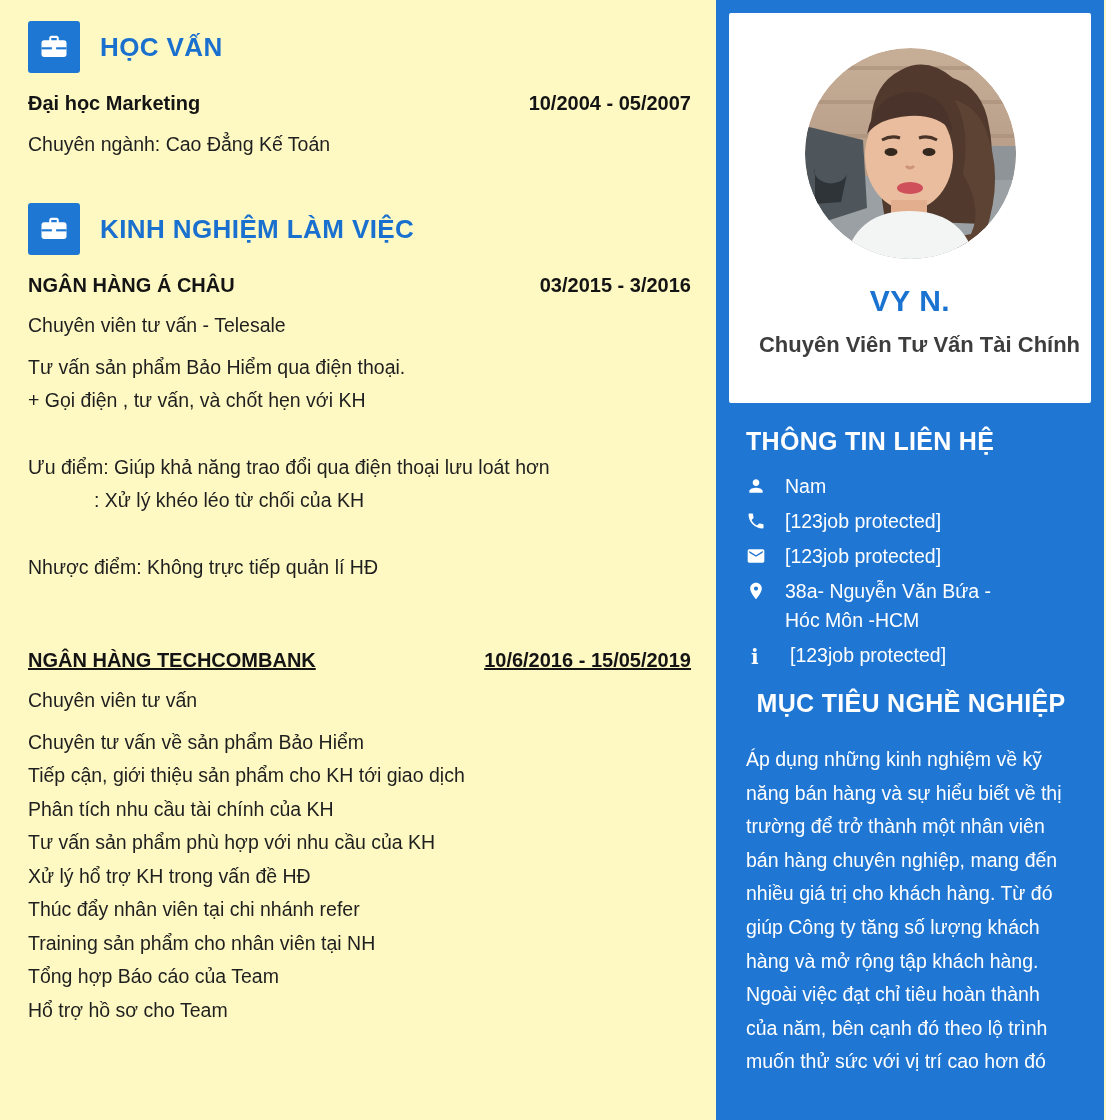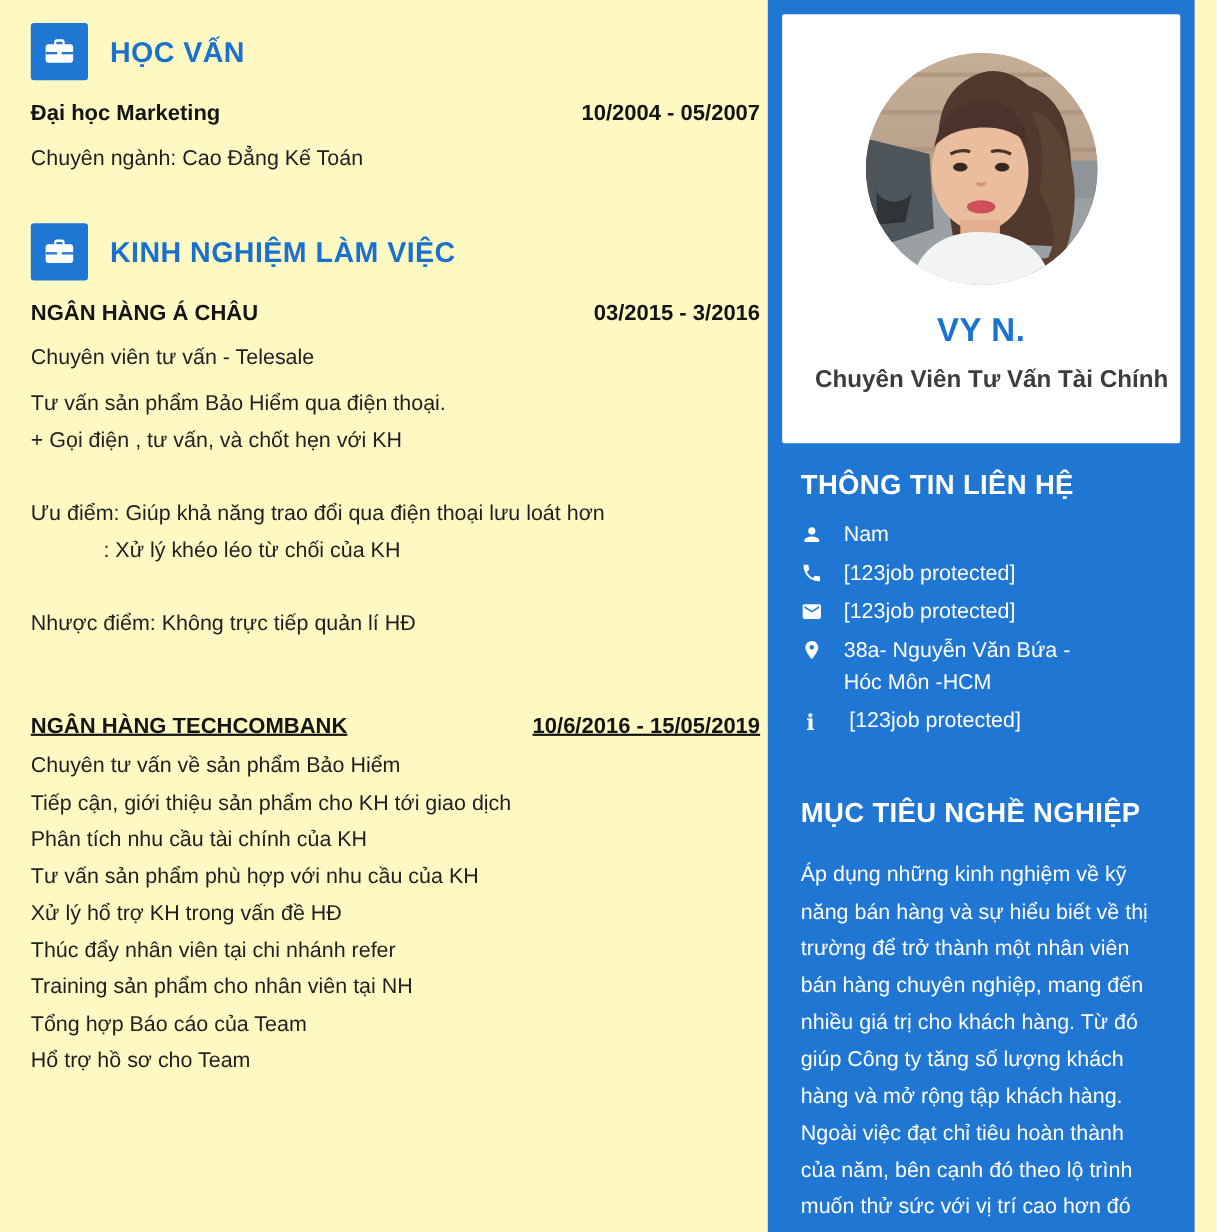--- a/index.html
+++ b/index.html
@@ -18,31 +18,31 @@
   .body-line{margin:0;font-size:19.5px;line-height:33.5px;}
   .edu-detail{margin:17px 0 0 0;font-size:19.5px;line-height:24px;}
   .mt18{margin-top:18px;gap:46px;}
   .mt12{margin-top:12px;}
   .mt8{margin-top:8px;}
   .mt33{margin-top:33px;}
   .mt47{margin-top:47px;}
   .mt160{margin-top:64px;text-decoration:underline;}
   .indent2{padding-left:66px;}
   
-  .sidebar{position:absolute;left:698px;top:0;width:388px;height:1120px;background:#1f76d3;
+  .sidebar{position:absolute;left:716px;top:0;width:388px;height:1120px;background:#1f76d3;
     box-sizing:border-box;}
   .profile-card{margin:13px 13px 0 13px;background:#ffffff;height:390px;text-align:center;
     border-radius:2px;overflow:hidden;}
   .avatar-wrap{width:211px;height:211px;border-radius:50%;overflow:hidden;margin:35px auto 0 auto;}
   .person-name{margin-top:26px;color:#1a73d1;font-size:30px;line-height:32px;font-weight:bold;letter-spacing:.5px;}
   .person-title{margin-top:15px;color:#3d3d3d;font-size:22px;line-height:26px;font-weight:bold;padding-left:19px;}
   .sb-heading{margin:0;padding:0 28px 0 30px;color:#ffffff;font-size:25px;line-height:27px;
     font-weight:bold;letter-spacing:.3px;}
   .contact-heading{margin-top:25px;}
-  .objective-heading{margin-top:56px;}
+  .objective-heading{margin-top:20px;text-align:center;}
   .contact-list{list-style:none;margin:17px 0 0 0;padding:0 24px 0 30px;}
   .contact-list li{display:flex;align-items:flex-start;margin-bottom:6px;color:#ffffff;}
   .ci{width:27px;flex:0 0 auto;display:flex;justify-content:flex-start;padding-top:4px;}
   .ci svg{display:block;}
   .ci-info{font-size:20px;font-weight:bold;line-height:25px;padding-left:5px;font-family:"DejaVu Serif",serif;}
   .contact-text{margin-left:12px;font-size:19.5px;line-height:29px;max-width:245px;}
   .objective-text{margin:26px 0 0 0;padding:0 0 0 30px;width:322px;color:#ffffff;
     font-size:19.5px;line-height:33.6px;}
 </style>
 </head>
@@ -97,20 +97,21 @@
           <p class="body-line indent2">: Xử lý khéo léo từ chối của KH</p>
         </div>
         <p class="body-line mt33">Nhược điểm: Không trực tiếp quản lí HĐ</p>
       </div>
 
       <div>
         <div class="entry-head mt160">
           <span>NGÂN HÀNG TECHCOMBANK</span>
           <span>10/6/2016 - 15/05/2019</span>
         </div>
+        <p class="body-line mt12">Chuyên viên tư vấn</p>
         <div class="mt8">
           <p class="body-line">Chuyên tư vấn về sản phẩm Bảo Hiểm</p>
           <p class="body-line">Tiếp cận, giới thiệu sản phẩm cho KH tới giao dịch</p>
           <p class="body-line">Phân tích nhu cầu tài chính của KH</p>
           <p class="body-line">Tư vấn sản phẩm phù hợp với nhu cầu của KH</p>
           <p class="body-line">Xử lý hổ trợ KH trong vấn đề HĐ</p>
           <p class="body-line">Thúc đẩy nhân viên tại chi nhánh refer</p>
           <p class="body-line">Training sản phẩm cho nhân viên tại NH</p>
           <p class="body-line">Tổng hợp Báo cáo của Team</p>
           <p class="body-line">Hổ trợ hồ sơ cho Team</p>

